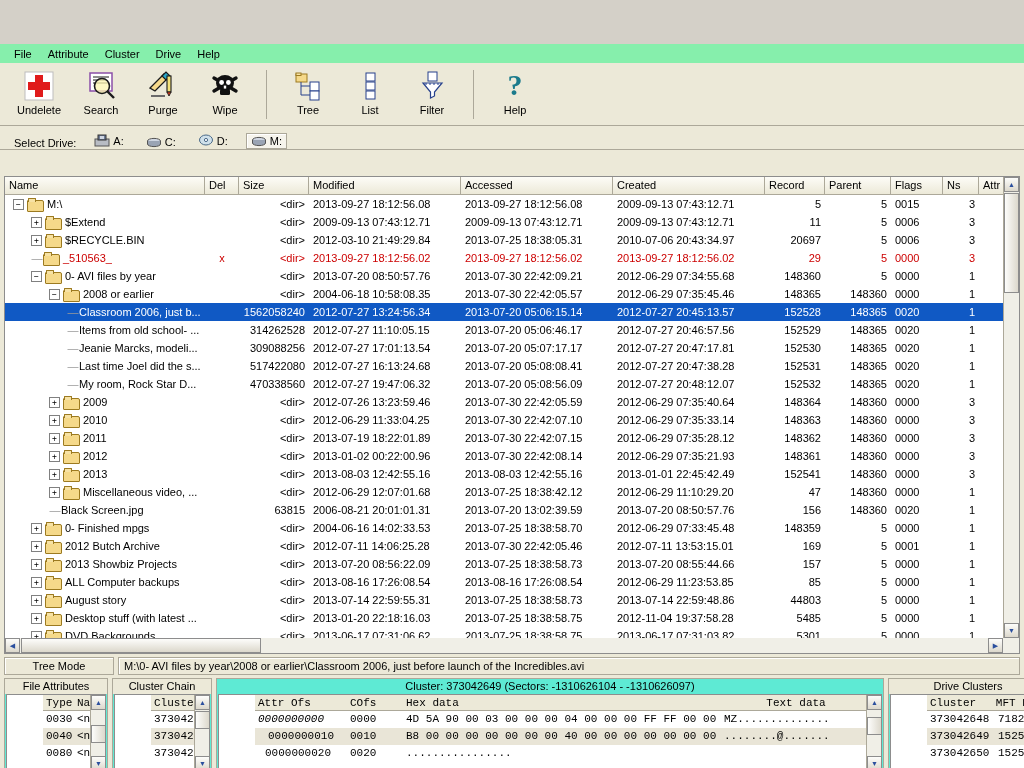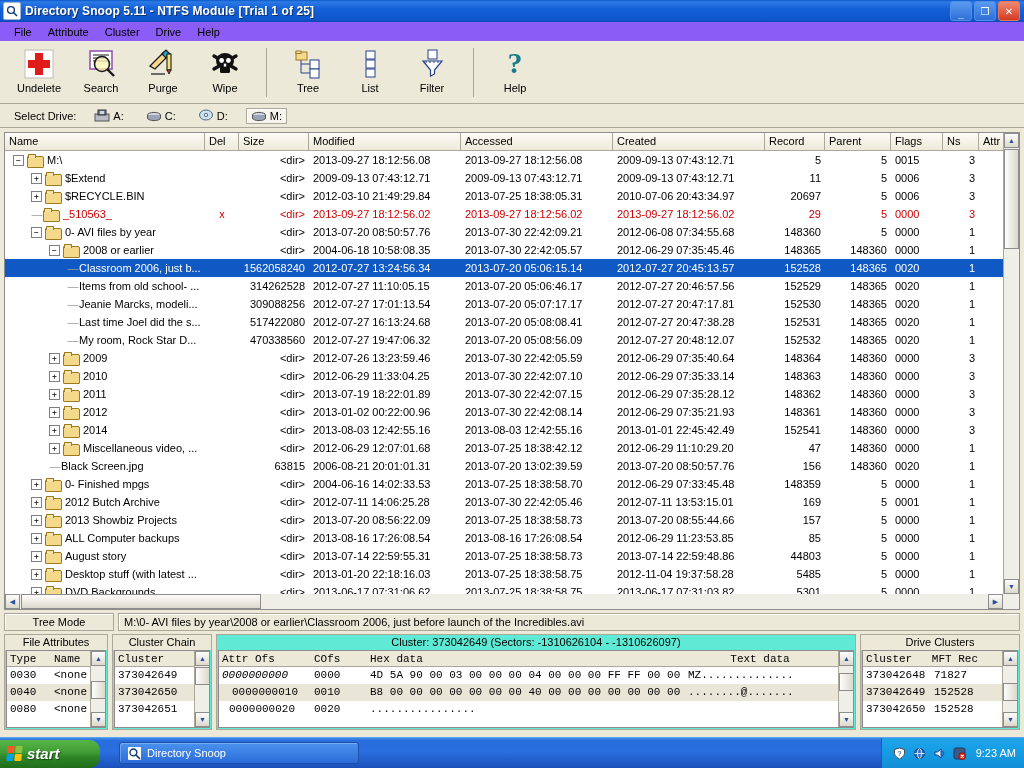--- a/index.html
+++ b/index.html
@@ -21,34 +21,34 @@
   .tb-icon{width:16px;height:16px;background:#fff;border:1px solid #9fb8dd;border-radius:2px;
     display:flex;align-items:center;justify-content:center;margin-right:4px;flex:0 0 auto;}
   .tb-title{color:#fff;font-weight:bold;font-size:12px;letter-spacing:.1px;text-shadow:1px 1px 0 rgba(0,0,0,.45);white-space:nowrap;}
   .tb-btns{margin-left:auto;display:flex;gap:2px;padding-right:2px;}
   .tb-btn{width:20px;height:18px;border:1px solid #4f8fe8;border-radius:3px;
     background:linear-gradient(to bottom,#5b9bf0,#2f6fd6);
     display:flex;align-items:center;justify-content:center;color:#fff;font-size:10px;font-weight:bold;}
   .tb-btn.close{background:linear-gradient(to bottom,#f08a72,#d33a20);border-color:#e8765c;}
 
   
-  .menubar{height:19px;background:#8b5cf6;display:flex;align-items:center;padding-left:6px;border-bottom:1px solid #ece9d8;}
+  .menubar{height:19px;background:#86efac;display:flex;align-items:center;padding-left:6px;border-bottom:1px solid #ece9d8;margin-top:44px;}
   .menu-item{padding:2px 8px;color:#000;font-size:11px;}
 
   
   .toolbar{height:62px;background:#ece9d8;display:flex;align-items:stretch;
     border-bottom:1px solid #aca899;padding:2px 0 0 8px;box-sizing:border-box;}
   .tgroup{display:flex;align-items:flex-start;}
   .tsep{width:1px;background:#aca899;margin:4px 10px 6px 10px;}
   .tbtn{width:62px;display:flex;flex-direction:column;align-items:center;justify-content:flex-start;padding-top:3px;}
   .tbtn .gl{height:34px;display:flex;align-items:center;justify-content:center;}
   .tbtn .lb{font-size:11px;color:#000;margin-top:1px;}
 
   
-  .drivebar{height:24px;background:#ece9d8;display:flex;align-items:center;padding-left:14px;
+  .drivebar{height:24px;background:#ece9d8;display:flex;align-items:flex-end;padding-left:14px;
     border-bottom:1px solid #aca899;box-sizing:border-box;}
   .drivebar .lbl{margin-right:14px;font-size:11px;}
   .drv{display:flex;align-items:center;gap:3px;margin-right:14px;padding:1px 4px;font-size:11px;}
   .drv.sel{border:1px solid #aca899;background:#f6f4ec;box-shadow:inset 1px 1px 0 #fff;}
 
   
   .listwrap{position:absolute;left:4px;top:132px;width:1016px;height:478px;
     background:#fff;border:1px solid #8d8d8d;box-sizing:border-box;overflow:hidden;}
   .hdr{display:flex;height:18px;background:#ece9d8;border-bottom:1px solid #aca899;box-sizing:border-box;}
   .hcell{box-sizing:border-box;border-right:1px solid #aca899;
@@ -94,21 +94,21 @@
   .tm-lbl{width:110px;height:18px;border:1px solid #aca899;background:#ece9d8;box-sizing:border-box;
      display:flex;align-items:center;justify-content:center;font-size:11px;box-shadow:inset 1px 1px 0 #fff;}
   .tm-path{flex:1;height:18px;margin-left:4px;border:1px solid #aca899;background:#ece9d8;box-sizing:border-box;
      display:flex;align-items:center;padding-left:5px;font-size:11px;overflow:hidden;white-space:nowrap;box-shadow:inset 1px 1px 0 #fff;}
 
   
   .bottom{position:absolute;left:4px;top:634px;width:1016px;height:96px;display:flex;gap:4px;}
   .panel{border:1px solid #aca899;background:#5eead4;box-sizing:border-box;display:flex;flex-direction:column;}
   .ptitle{height:15px;font-size:11px;text-align:center;color:#000;line-height:15px;background:#ece9d8;}
   .pgrid{flex:1;background:#fff;border:1px solid #8d8d8d;margin:0 1px 1px 1px;position:relative;overflow:hidden;box-sizing:border-box;}
-  .mono{font-family:"Liberation Mono","DejaVu Sans Mono",monospace;font-size:11px;}
+  .mono{font-family:"Liberation Mono","DejaVu Sans Mono",monospace;font-size:11px;margin-left:36px;}
   .ghdr{display:flex;height:16px;line-height:16px;background:#ece9d8;border-bottom:1px solid #aca899;box-sizing:border-box;}
   .gh{box-sizing:border-box;padding:0 3px;white-space:nowrap;overflow:hidden;}
   .grow{display:flex;height:17px;line-height:17px;box-sizing:border-box;}
   .grow.alt{background:#e9e5d7;}
   .gc{box-sizing:border-box;padding:0 3px;white-space:nowrap;overflow:hidden;}
 
   .p-attr{width:104px}
   .p-chain{width:100px}
   .p-hex{flex:1}
   .p-drive{width:160px}
@@ -132,40 +132,20 @@
   .tray{margin-left:auto;height:30px;display:flex;align-items:center;padding:0 8px 0 10px;
     background:linear-gradient(to bottom,#23a2e8 0%,#17a0e6 30%,#128fd6 100%);border-left:1px solid #0f5fbd;}
   .tray .ti{width:15px;height:15px;margin-right:5px;display:flex;align-items:center;justify-content:center;font-size:10px;}
   .clock{color:#fff;font-size:11px;margin-left:4px;}
 </style>
 </head>
 <body>
 
 <div class="app">
 
-  <div class="titlebar">
-    <div class="tb-icon">
-      <svg width="12" height="12" viewBox="0 0 12 12">
-          <circle cx="5" cy="5" r="3.4" fill="none" stroke="#103a7a" stroke-width="1.4"></circle>
-          <line x1="7.5" y1="7.5" x2="11" y2="11" stroke="#103a7a" stroke-width="1.6"></line>
-        </svg>
-    </div>
-    <div class="tb-title">Directory Snoop 5.11 - NTFS Module  [Trial 1 of 25]</div>
-    <div class="tb-btns">
-      <div class="tb-btn">
-          <span style="margin-top:5px">_</span>
-        </div>
-      <div class="tb-btn">
-          <span>❐</span>
-        </div>
-      <div class="tb-btn close">
-          <span>✕</span>
-        </div>
-    </div>
-  </div>
 
   <div class="menubar">
     <div class="menu-item">File</div>
     <div class="menu-item">Attribute</div>
     <div class="menu-item">Cluster</div>
     <div class="menu-item">Drive</div>
     <div class="menu-item">Help</div>
   </div>
 
   <div class="toolbar">
@@ -420,21 +400,21 @@
               <span class="fold">
                 <i></i>
               </span>
               <span>0- AVI files by year</span>
             </div>
           </div>
           <div class="cell c-del c"></div>
           <div class="cell c-size r">&lt;dir&gt;</div>
           <div class="cell c-mod">2013-07-20  08:50:57.76</div>
           <div class="cell c-acc">2013-07-30  22:42:09.21</div>
-          <div class="cell c-cre">2012-06-08  07:34:55.68</div>
+          <div class="cell c-cre">2012-06-29  07:34:55.68</div>
           <div class="cell c-rec r">148360</div>
           <div class="cell c-par r">5</div>
           <div class="cell c-flg">0000</div>
           <div class="cell c-ns r">1</div>
           <div class="cell c-attr r">7</div>
         </div>
         <div class="row">
           <div class="cell c-name">
             <div class="nm">
               <span class="ind" style="width: 40px;"></span>
@@ -640,21 +620,21 @@
           <div class="cell c-attr r">6</div>
         </div>
         <div class="row">
           <div class="cell c-name">
             <div class="nm">
               <span class="ind" style="width: 40px;"></span>
               <span class="pm">+</span>
               <span class="fold">
                 <i></i>
               </span>
-              <span>2014</span>
+              <span>2013</span>
             </div>
           </div>
           <div class="cell c-del c"></div>
           <div class="cell c-size r">&lt;dir&gt;</div>
           <div class="cell c-mod">2013-08-03  12:42:55.16</div>
           <div class="cell c-acc">2013-08-03  12:42:55.16</div>
           <div class="cell c-cre">2013-01-01  22:45:42.49</div>
           <div class="cell c-rec r">152541</div>
           <div class="cell c-par r">148360</div>
           <div class="cell c-flg">0000</div>

